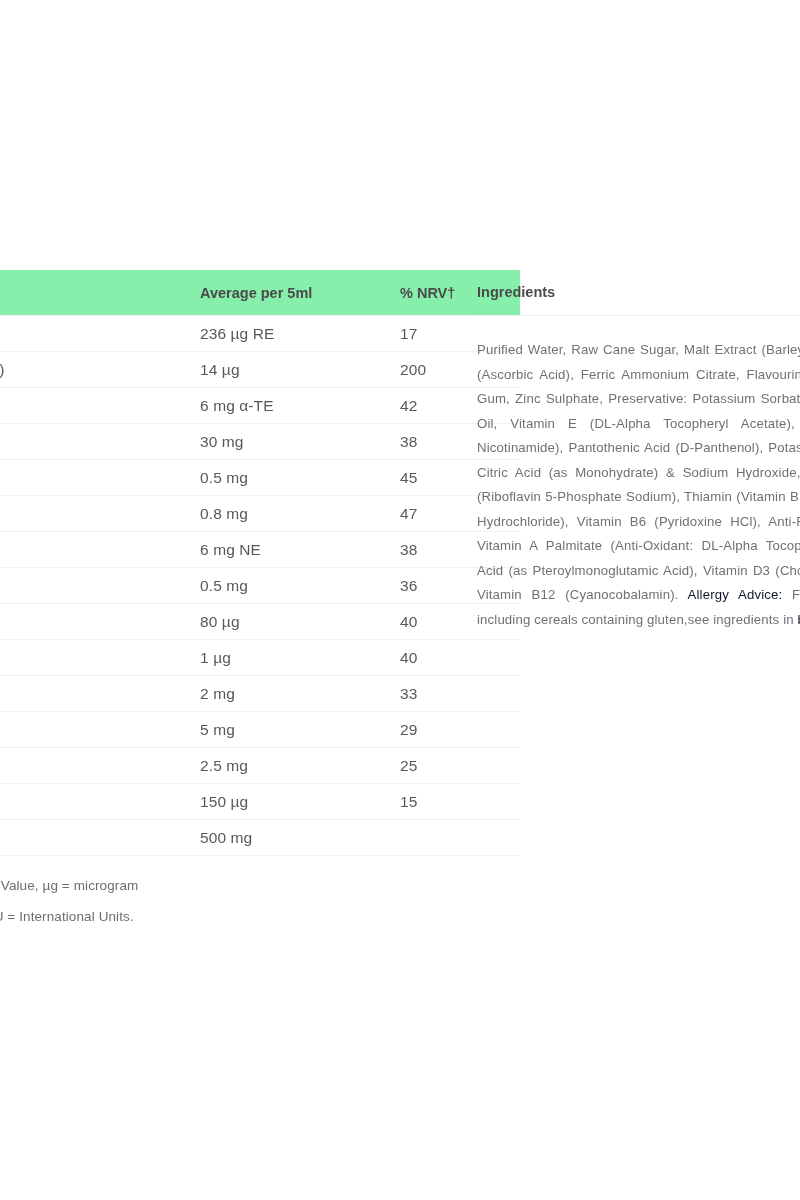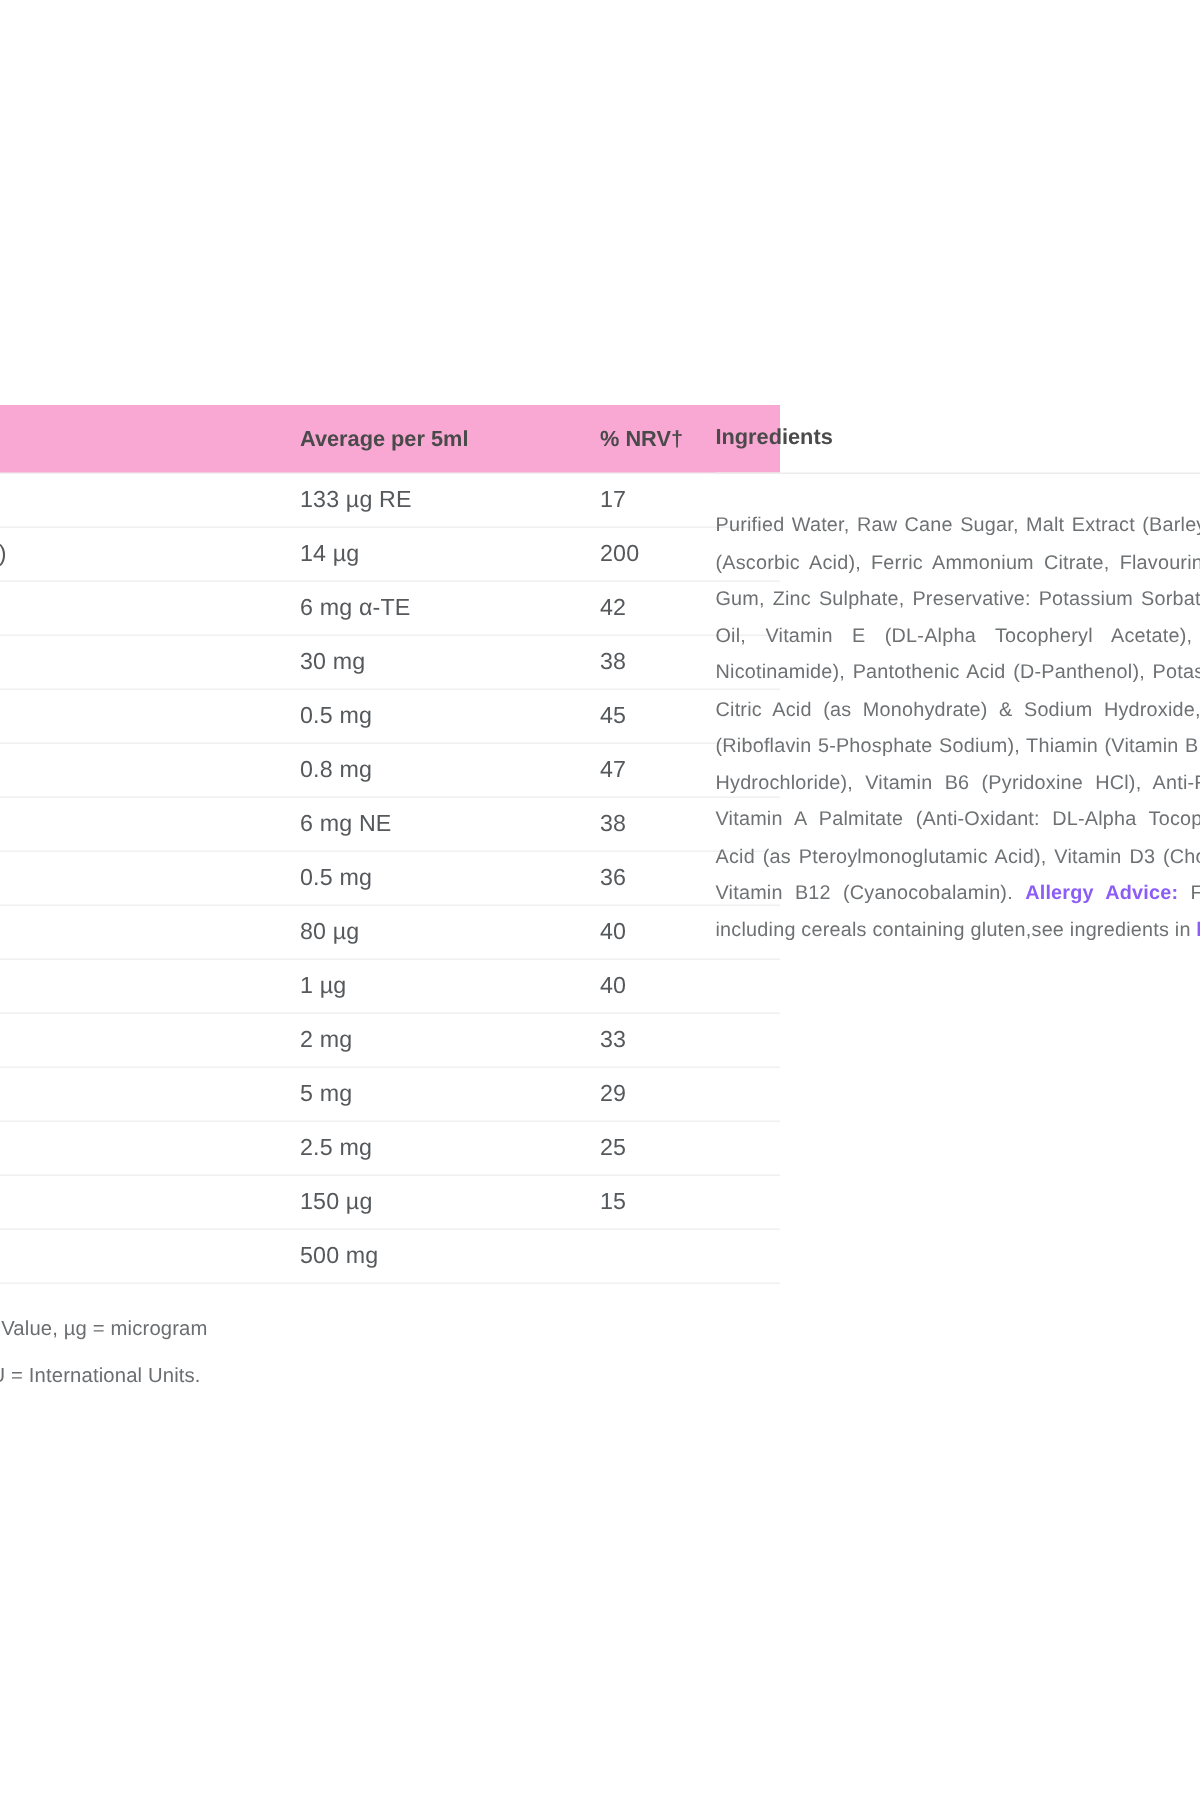--- a/index.html
+++ b/index.html
@@ -28,21 +28,21 @@
   
   .nutri-table {
     position: absolute;
     left: 0;
     top: 0;
     width: 690px;
     border-collapse: collapse;
     table-layout: fixed;
   }
   .nutri-table thead th {
-    background: #f9a8d4;
+    background: #86efac;
     font-size: 14.5px;
     font-weight: bold;
     color: #4a4a4a;
     text-align: left;
     padding: 14px 0 14px 0;
     height: 17px;
     vertical-align: middle;
     border: none;
   }
   .nutri-table thead th.c-name   { width: 370px; padding-left: 0; }
@@ -101,39 +101,39 @@
     width: 400px;
   }
   .ingredients-body {
     font-size: 13.2px;
     line-height: 24.5px;
     color: #6e7173;
     text-align: justify;
     letter-spacing: 0.15px;
     width: 400px;
   }
-  .ingredients-body b { font-weight: bold; color: #8b5cf6; }
+  .ingredients-body b { font-weight: normal; color: #0f172a; }
 </style>
 </head>
 <body>
 
 <div id="panel">
 
   <table class="nutri-table">
     <thead>
       <tr>
         <th class="c-name">Nutrition Information</th>
         <th class="c-amount">Average per 5ml</th>
         <th class="c-nrv">% NRV†</th>
       </tr>
     </thead>
     <tbody>
       <tr>
         <td class="c-name">Vitamin A (443 IU)</td>
-        <td class="c-amount">133 µg RE</td>
+        <td class="c-amount">236 µg RE</td>
         <td class="c-nrv">17</td>
       </tr>
       <tr>
         <td class="c-name">Vitamin D (as D3 400 IU)</td>
         <td class="c-amount">14 µg</td>
         <td class="c-nrv">200</td>
       </tr>
       <tr>
         <td class="c-name">Vitamin E</td>
         <td class="c-amount">6 mg α-TE</td>

